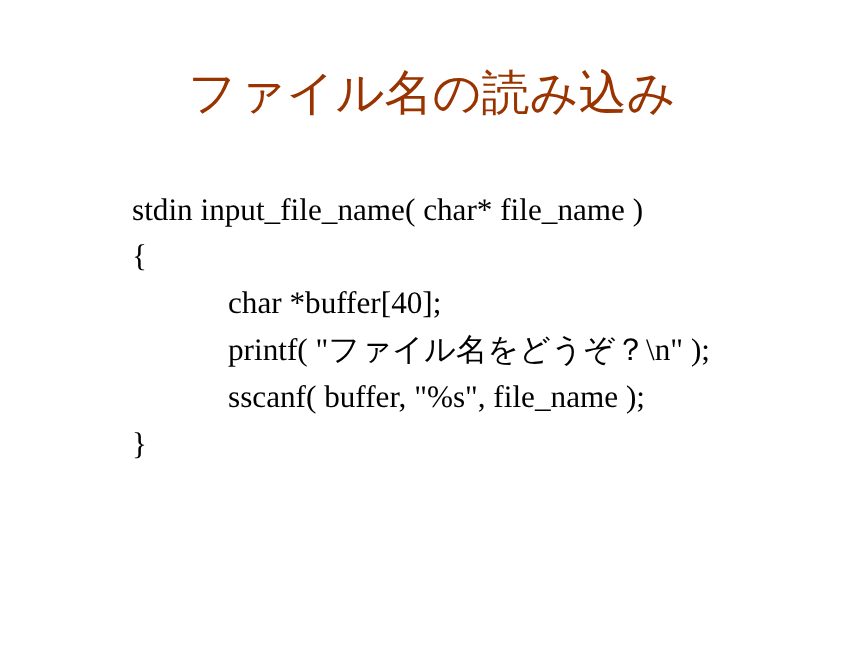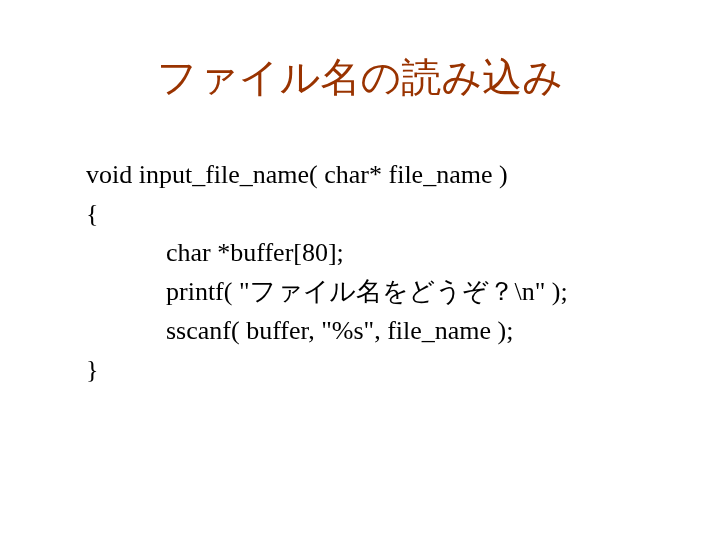--- a/index.html
+++ b/index.html
@@ -5,21 +5,21 @@
     body {
       margin: 0;
       padding: 0;
       width: 720px;
       height: 540px;
       background: #ffffff;
       font-family: "Times New Roman", serif;
       overflow: hidden;
     }
     .slide {
-      padding: 40px 36px;
+      padding: 40px 60px;
       box-sizing: border-box;
     }
     .title {
       color: #993300;
       font-size: 40px;
       font-weight: normal;
       text-align: center;
       margin: 10px 0 50px 0;
       font-family: "MS Gothic", sans-serif;
     }
@@ -35,20 +35,20 @@
     .indent {
       padding-left: 80px;
     }
   </style>
 </head>
 <body>
 
 <div class="slide">
   <h1 class="title">ファイル名の読み込み</h1>
   <div class="code-block">
-    <div class="code-line">void input_file_name( char* file_name )</div>
+    <div class="code-line">stdin input_file_name( char* file_name )</div>
     <div class="code-line">{</div>
-    <div class="code-line indent">char *buffer[80];</div>
+    <div class="code-line indent">char *buffer[40];</div>
     <div class="code-line indent">printf( "ファイル名をどうぞ？\n" );</div>
     <div class="code-line indent">sscanf( buffer, "%s", file_name );</div>
     <div class="code-line">}</div>
   </div>
 </div>
 
 </body></html>

